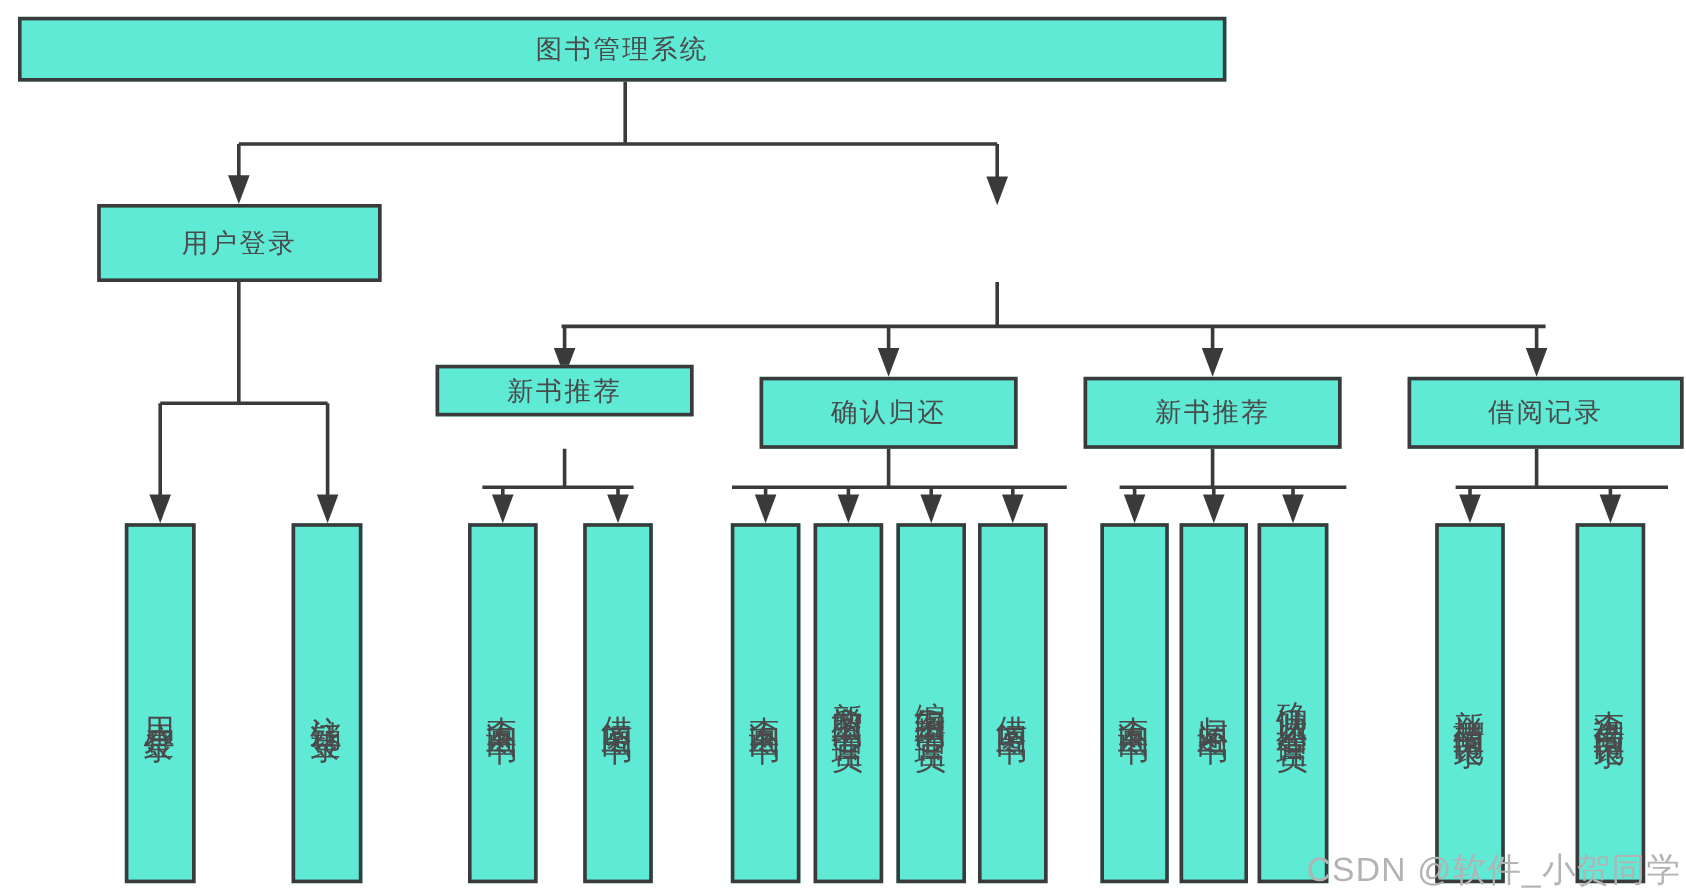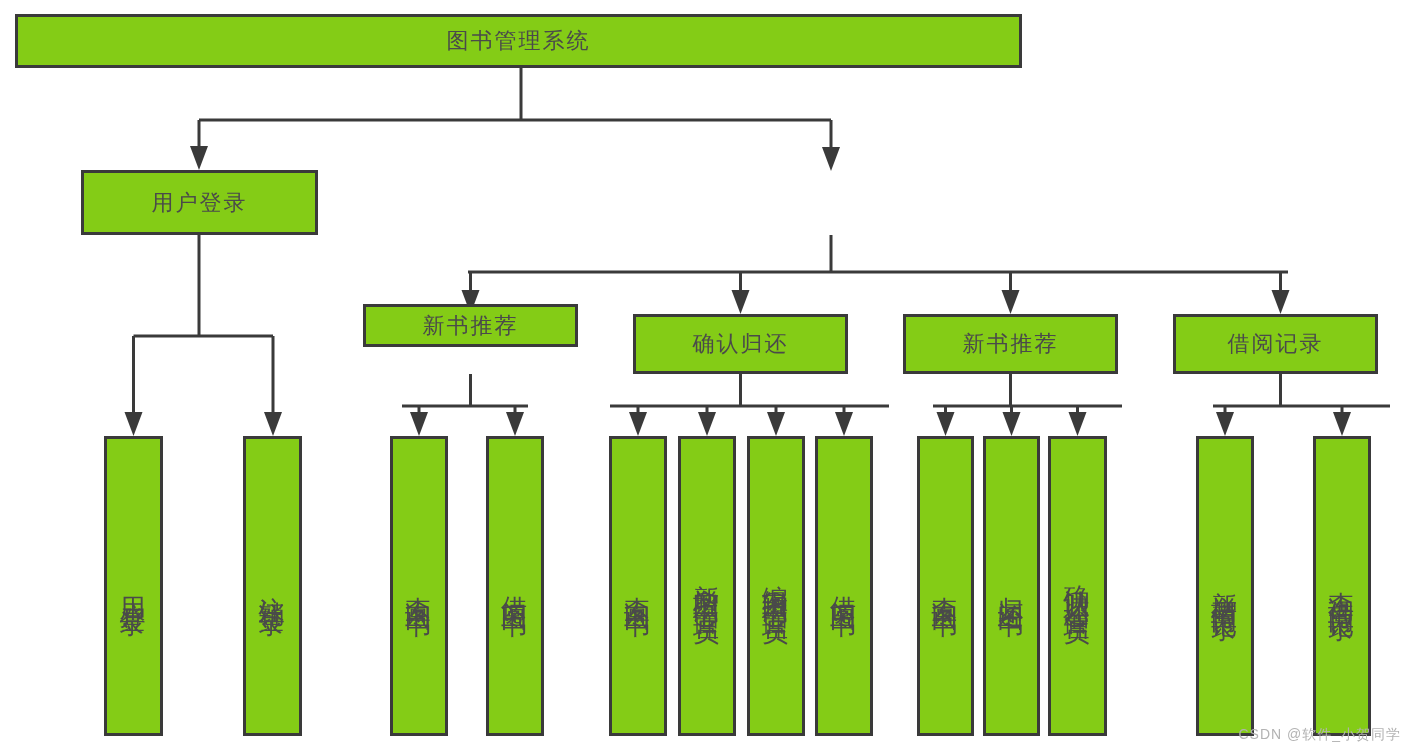--- a/index.html
+++ b/index.html
@@ -6,29 +6,29 @@
   .canvas{
     position:relative;width:1405px;height:747px;overflow:hidden;
     background:var(--background,#ffffff);
     font-family:"Liberation Sans","DejaVu Sans",sans-serif;
     color:var(--text,#4a4a4a);
   }
   .wires{position:absolute;left:0;top:0;width:1405px;height:747px;}
   .wires path{fill:none;stroke:var(--line,#3a3a3a);stroke-width:3;}
   .wires polygon{fill:var(--line,#3a3a3a);}
   .box{
-    position:absolute;box-sizing:border-box;background:#84cc16;
+    position:absolute;box-sizing:border-box;background:#5eead4;
     border:3px solid var(--box-border,#3a3a3a);
     display:grid;place-items:center;
   }
   .hbox{font-size:22px;letter-spacing:2px;}
   .leaf{writing-mode:vertical-rl;text-orientation:mixed;font-size:26px;letter-spacing:5px;}
   .watermark{
     position:absolute;right:4px;bottom:3px;z-index:5;
-    font-size:14px;letter-spacing:1px;color:var(--watermark,#b3b3b3);
+    font-size:28px;letter-spacing:1px;color:var(--watermark,#b3b3b3);
   }
 </style>
 </head>
 <body>
 
 <div class="canvas">
 
   <svg class="wires" viewBox="0 0 1405 747" aria-hidden="true">
 
     <g>
@@ -79,21 +79,21 @@
     </g>
   </svg>
 
   <div class="box hbox" style="left:15px;top:14px;width:1007px;height:54px">图书管理系统</div>
 
   <div class="box hbox" style="left:81px;top:170px;width:237px;height:65px">用户登录</div>
 
   <div class="box hbox" style="left:363px;top:304px;width:215px;height:43px">新书推荐</div>
   <div class="box hbox" style="left:633px;top:314px;width:215px;height:60px">确认归还</div>
   <div class="box hbox" style="left:903px;top:314px;width:215px;height:60px">新书推荐</div>
-  <div class="box hbox" style="left:1173px;top:314px;width:205px;height:60px">借阅记录</div>
+  <div class="box hbox" style="left:1173px;top:314px;width:230px;height:60px">借阅记录</div>
 
   <div class="box leaf" style="left:104px;top:436px;width:59px;height:300px">用户登录</div>
   <div class="box leaf" style="left:243px;top:436px;width:59px;height:300px">注销登录</div>
 
   <div class="box leaf" style="left:390px;top:436px;width:58px;height:300px">查询图书</div>
   <div class="box leaf" style="left:486px;top:436px;width:58px;height:300px">借阅图书</div>
 
   <div class="box leaf" style="left:609px;top:436px;width:58px;height:300px">查询图书</div>
   <div class="box leaf" style="left:678px;top:436px;width:58px;height:300px">新增图书（管理员）</div>
   <div class="box leaf" style="left:747px;top:436px;width:58px;height:300px">编辑图书（管理员）</div>

